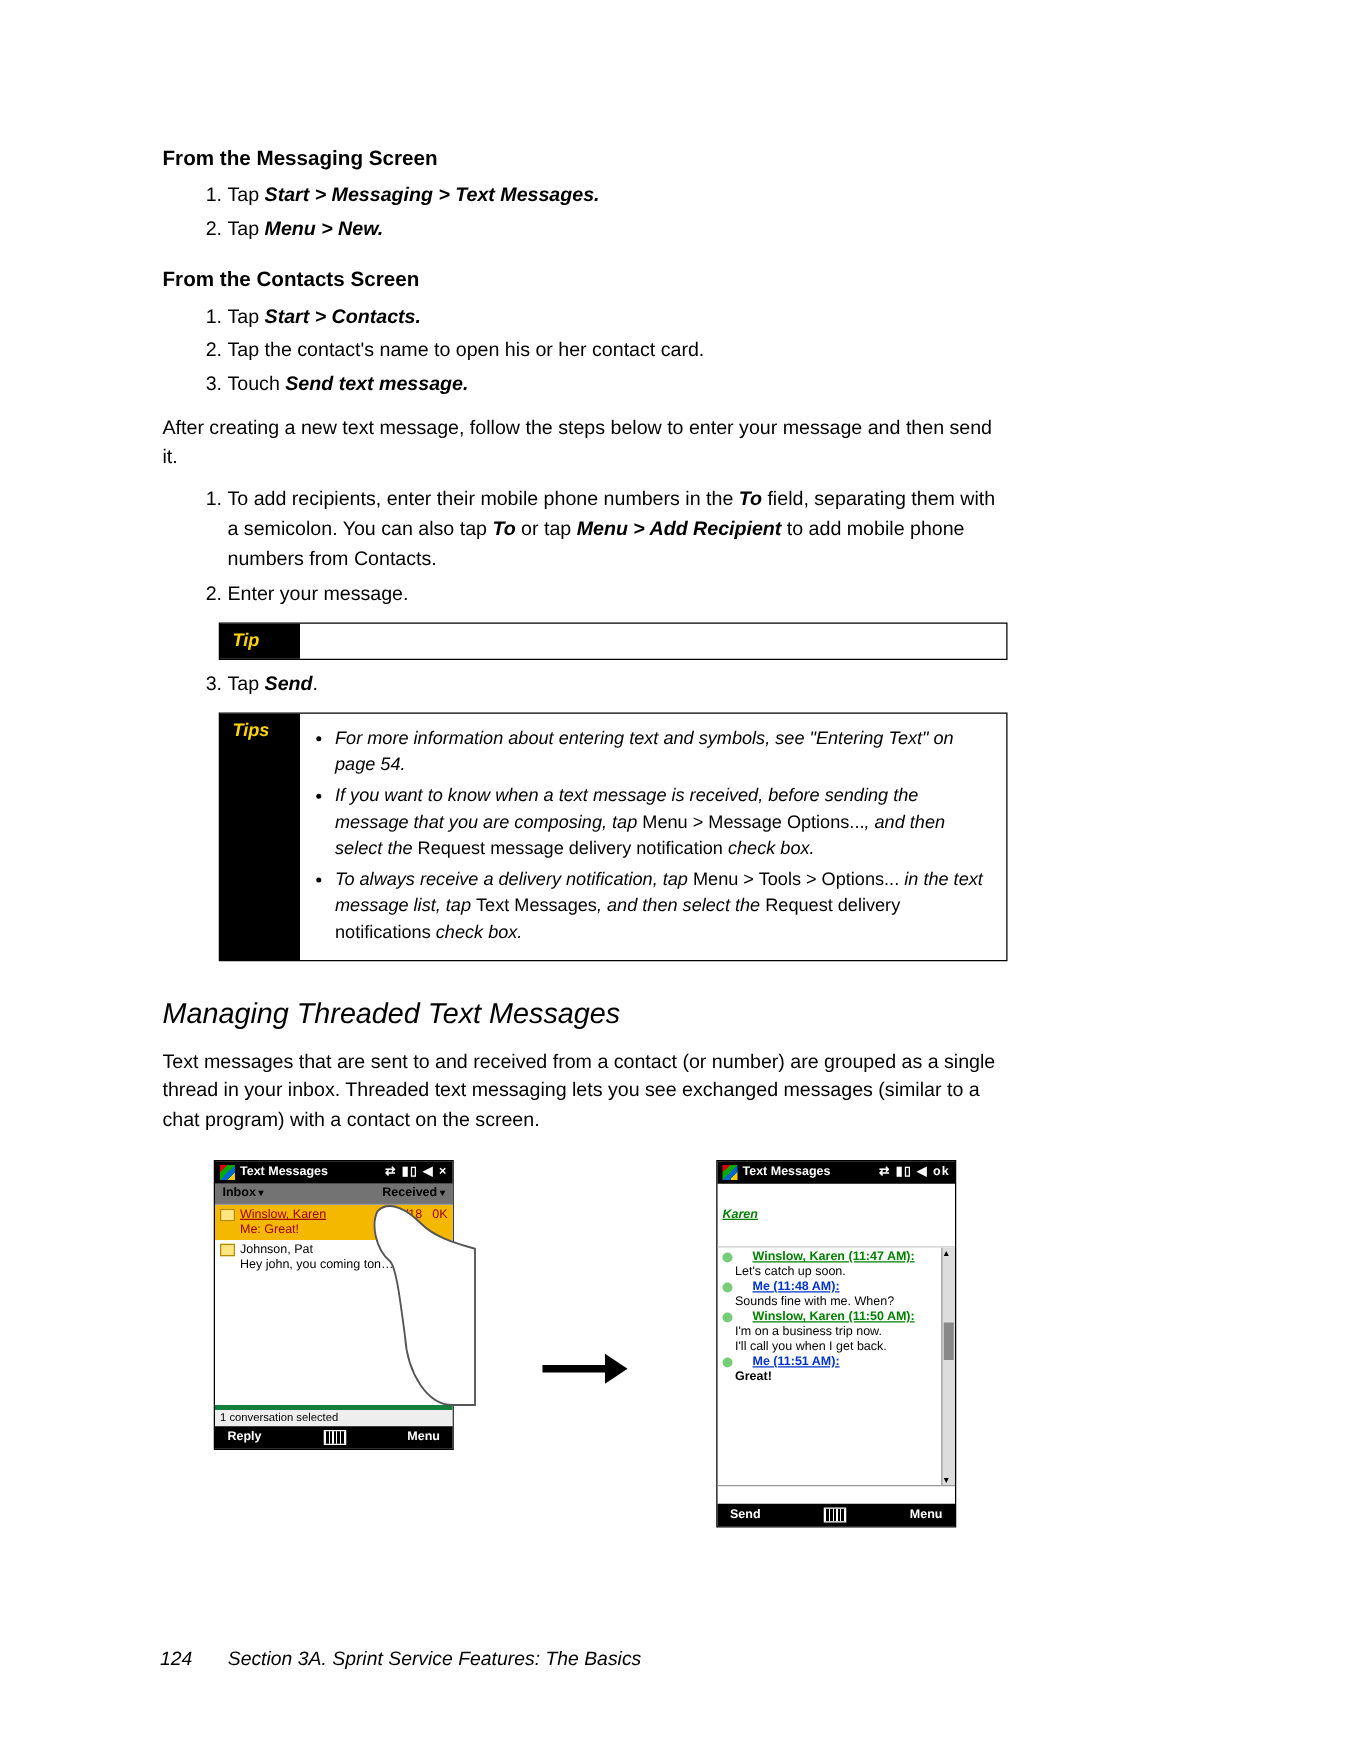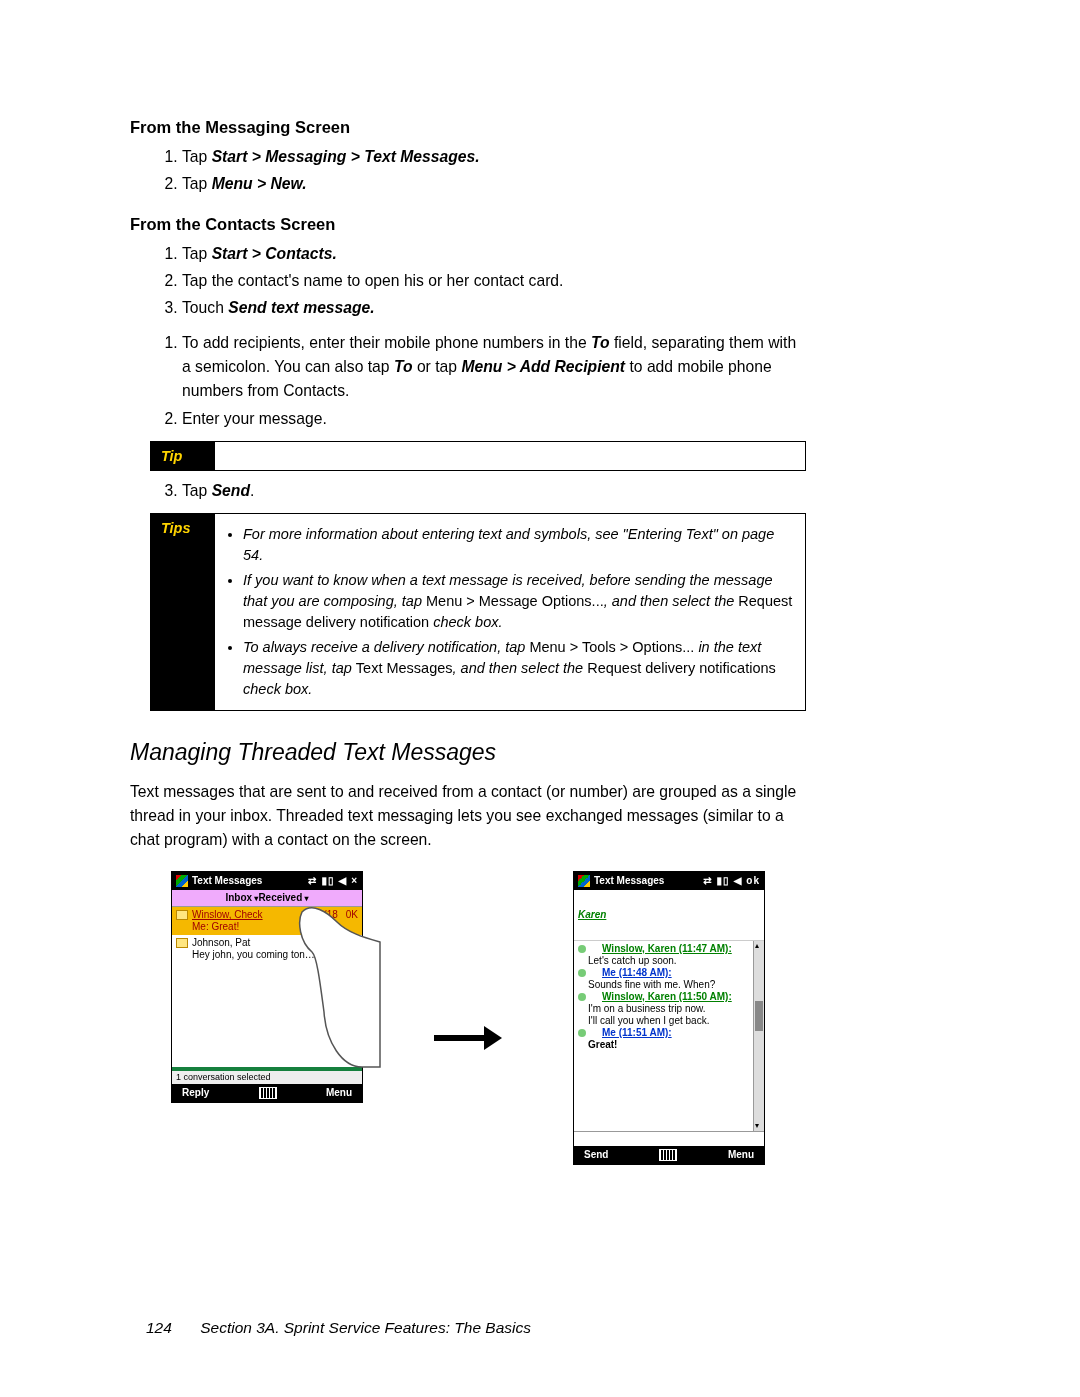--- a/index.html
+++ b/index.html
@@ -38,21 +38,21 @@
     font-style: italic;
     margin: 28px 0 14px 0;
   }
   .bodytext {
     font-size: 15.7px;
     line-height: 1.5;
     margin: 6px 0 10px 0;
   }
   .tipbox {
     display: flex;
-    margin: 10px 0 8px 20px;
+    margin: 10px 0 8px 45px;
     border: 1px solid #000;
     font-size: 14.5px;
   }
   .tipbox .tiplabel {
     background: #000;
     color: #ffd400;
     font-style: italic;
     font-weight: bold;
     padding: 6px 10px;
     width: 44px;
@@ -63,21 +63,21 @@
     flex: 1 1 auto;
     font-style: italic;
     line-height: 1.45;
   }
   .tipbox .tipcontent .plain { font-style: normal; }
   .tipbox ul { margin: 0; padding-left: 18px; }
   .tipbox ul li { margin: 4px 0; }
   .footer {
     position: absolute;
     bottom: 60px;
-    left: 146px;
+    left: 128px;
     font-size: 15.5px;
     font-style: italic;
   }
   .footer .pg { font-weight: normal; margin-right: 24px; font-style: italic; }
   
   .phones {
     display: flex;
     justify-content: center;
     align-items: flex-start;
     gap: 70px;
@@ -105,24 +105,24 @@
     gap: 4px;
   }
   .titlebar .flag {
     width: 12px; height: 12px;
     display: inline-block;
     background: linear-gradient(135deg,#d00 0 25%,#0a0 25% 50%,#06c 50% 75%,#fc0 75% 100%);
   }
   .titlebar .spacer { flex: 1; }
   .titlebar .ticon { font-size: 10px; letter-spacing: 1px; }
   .toolbar {
-    background: #f0abfc;
+    background: #737373;
     border-bottom: 1px solid #999;
     display: flex;
-    justify-content: center;
+    justify-content: space-between;
     padding: 2px 6px;
     font-size: 10px;
     font-weight: bold;
   }
   .toolbar span::after { content: " ▾"; font-size: 8px; }
   .msglist { min-height: 160px; background:#fff; }
   .msgrow {
     padding: 2px 4px;
     font-size: 10px;
   }
@@ -214,20 +214,21 @@
     <li><span>Tap </span><em class="ital">Menu &gt; New.</em></li>
   </ol>
 
   <div class="subhead">From the Contacts Screen</div>
   <ol class="steps">
     <li><span>Tap </span><em class="ital">Start &gt; Contacts.</em></li>
     <li>Tap the contact's name to open his or her contact card.</li>
     <li><span>Touch </span><em class="ital">Send text message.</em></li>
   </ol>
 
+  <div class="bodytext">After creating a new text message, follow the steps below to enter your message and then send it.</div>
   <ol class="steps">
     <li>
       <span>To add recipients, enter their mobile phone numbers in the </span><em class="ital">To</em><span> field, separating them with a semicolon. You can also tap </span><em class="ital">To</em><span> or tap </span><em class="ital">Menu &gt; Add Recipient</em><span> to add mobile phone numbers from Contacts.</span>
     </li>
     <li>Enter your message.</li>
   </ol>
 
   <div class="tipbox">
     <div class="tiplabel">Tip</div>
   </div>
@@ -267,21 +268,21 @@
         <span class="ticon">×</span>
       </div>
       <div class="toolbar">
         <span>Inbox</span>
         <span>Received</span>
       </div>
       <div class="msglist">
         <div class="msgrow sel">
           <div class="line1">
               <span class="envicon"></span>
-              <span class="nm">Winslow, Check</span>
+              <span class="nm">Winslow, Karen</span>
               <span class="tm">6/18</span>
               <span class="sz">0K</span>
             </div>
           <div class="line2">Me: Great!</div>
         </div>
         <div class="msgrow">
           <div class="line1">
               <span class="envicon"></span>
               <span class="nm" style="text-decoration:none">Johnson, Pat</span>
               <span class="tm">10:45</span>

